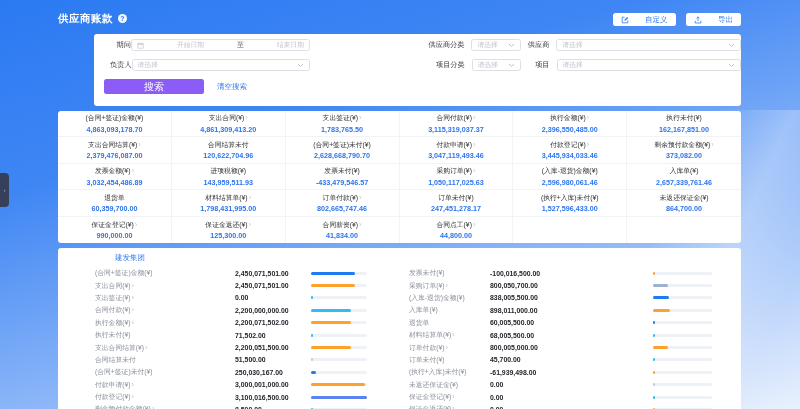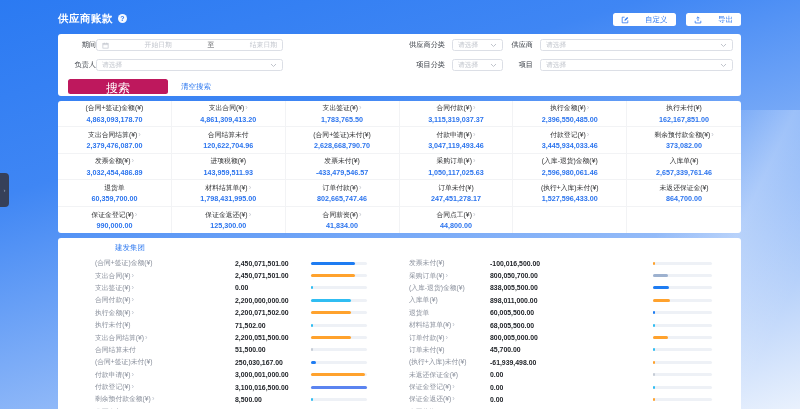--- a/index.html
+++ b/index.html
@@ -15,36 +15,36 @@
   .titlebar{height:31px;display:flex;align-items:center;justify-content:space-between;padding-top:3px;}
   .title-left{display:flex;align-items:center;}
   .page-title{color:#fff;font-size:10.5px;font-weight:bold;letter-spacing:.5px;}
   .help{display:inline-flex;width:9px;height:9px;border-radius:50%;background:rgba(255,255,255,.95);
         color:#2b7af2;font-size:7px;line-height:9px;align-items:center;justify-content:center;margin-left:5px;font-weight:bold;}
   .tbtn{display:inline-flex;align-items:center;gap:16px;background:#fff;border:none;border-radius:2.5px;
         color:#2e79f0;font-size:7.5px;height:13px;padding:0 8px;margin-left:6px;font-family:inherit;cursor:pointer;}
   .tbtn svg{display:block;}
   
   .panel{background:#fff;border-radius:3px;}
-  .form-panel{height:62px;box-sizing:border-box;padding-top:5px;}
+  .form-panel{height:72px;box-sizing:border-box;padding-top:5px;margin-left:36px;}
   .frow{display:flex;align-items:center;height:12px;margin-bottom:8px;padding-left:16px;}
   .flabel{font-size:7.2px;color:#3a3f47;text-align:right;white-space:nowrap;}
   .flabel.l1{width:22px;}
   .flabel.mid{width:162px;margin-right:7px;font-family:Liberation Serif, serif;}
   .flabel.r{width:30px;margin-right:7px;}
   .field{height:12px;box-sizing:border-box;border:1px solid #dcdfe6;border-radius:2.5px;display:flex;
         align-items:center;font-size:6.8px;color:#c0c4cc;padding:0 5px;background:#fff;}
   .field.daterange{width:187px;justify-content:space-between;}
   .field.xwide{width:187px;}
   .field.narrow{width:51px;}
   .field.wide{width:193px;}
   .field .sep{color:#606266;}
   .field .chev{margin-left:auto;}
   .btnrow{display:flex;align-items:center;padding-left:10px;margin-top:0;}
-  .search-btn{width:100px;height:15px;background:#be185d;color:#fff;font-size:12px;border:none;border-radius:2.5px;
+  .search-btn{width:100px;height:15px;background:#8b5cf6;color:#fff;font-size:10px;border:none;border-radius:2.5px;
         font-family:inherit;cursor:pointer;}
   .clear-link{color:#2e79f0;font-size:7.5px;margin-left:13px;cursor:pointer;}
   
   .stats-panel{margin-top:5px;height:132px;overflow:hidden;}
   .stats-grid{display:grid;grid-template-columns:repeat(6,1fr);grid-template-rows:repeat(5,26.4px);height:132px;}
   .scard{display:flex;flex-direction:column;align-items:center;justify-content:center;gap:1.5px;
         border-right:1px solid #f2f3f5;border-bottom:1px solid #f2f3f5;overflow:hidden;}
   .scard:nth-child(6n){border-right:none;align-items:center;}
   .scard:nth-child(n+25){border-bottom:none;}
   .slabel{font-size:6.8px;color:#303133;white-space:nowrap;display:flex;align-items:center;gap:1px;}

